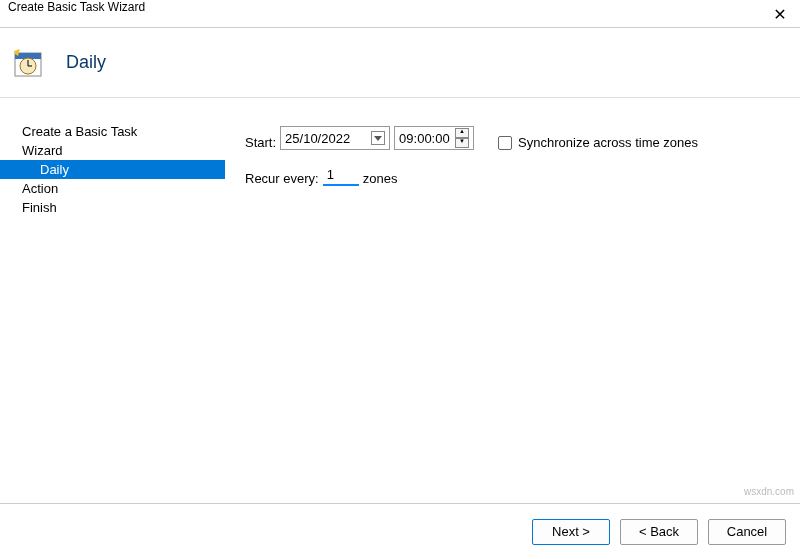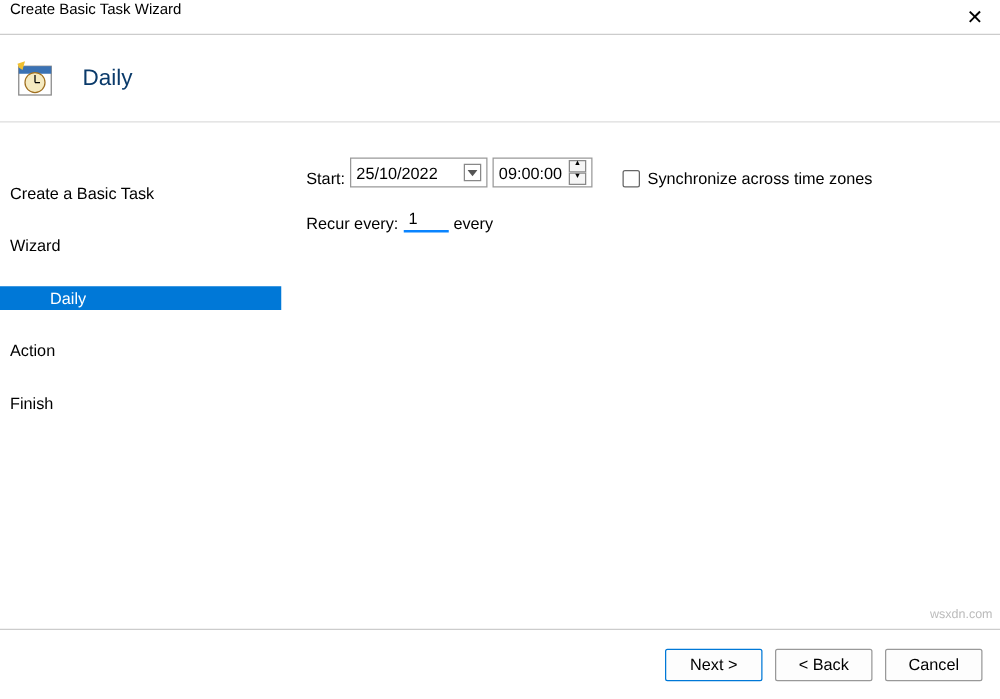--- a/index.html
+++ b/index.html
@@ -5,21 +5,21 @@
     * { box-sizing: border-box; font-family: "Segoe UI", Tahoma, sans-serif; }
     body { margin: 0; width: 800px; height: 559px; background: #fff; overflow: hidden; font-size: 13px; color: #000; position: relative; }
     .titlebar { height: 28px; border-bottom: 1px solid #ccc; display: flex; align-items: flex-start; padding: 0 8px; }
     .titlebar-title { flex: 1; font-size: 12px; }
     .close-btn { width: 40px; height: 28px; margin-right: -8px; display: flex; align-items: center; justify-content: center; cursor: default; font-size: 16px; font-weight: 300; }
     .header-band { height: 70px; display: flex; align-items: center; padding: 0 12px; border-bottom: 1px solid #ddd; }
     .header-icon { width: 32px; height: 32px; margin-right: 22px; }
     .header-title { font-size: 18px; color: #0a3a6a; }
     .content { display: flex; height: 405px; }
     .sidebar { width: 225px; padding: 24px 0 0 0; }
-    .sidebar-item { padding: 2px 8px; font-size: 13px; cursor: default; white-space: nowrap; margin-top: 23px; }
+    .sidebar-item { padding: 2px 22px; font-size: 13px; cursor: default; white-space: nowrap; }
     .sidebar-item.indent { padding-left: 40px; }
     .sidebar-item.selected { background: #0078d7; color: #fff; }
     .main { flex: 1; padding: 28px 20px 0 20px; }
     .row { display: flex; align-items: flex-end; margin-bottom: 14px; gap: 4px; }
     .label { font-size: 13px; }
     .date-input, .time-input { border: 1px solid #999; height: 24px; display: flex; align-items: center; padding: 0 4px; background: #fff; }
     .date-input { width: 110px; }
     .date-text { flex: 1; font-size: 13px; }
     .date-picker-box { width: 14px; height: 14px; border: 1px solid #888; margin-left: 4px; display: flex; align-items: center; justify-content: center; }
     .time-input { width: 80px; }
@@ -85,21 +85,21 @@
       </div>
       <label class="checkbox">
         <span class="checkbox-box"></span>
         <span>Synchronize across time zones</span>
       </label>
     </div>
 
     <div class="row">
       <span class="label">Recur every:</span>
       <input class="recur-input" value="1" style="">
-      <span class="label">every</span>
+      <span class="label">zones</span>
     </div>
   </div>
 </div>
 
 <div class="watermark">wsxdn.com</div>
 
 <div class="footer">
   <div class="btn primary">Next &gt;</div>
   <div class="btn">&lt; Back</div>
   <div class="btn">Cancel</div>

